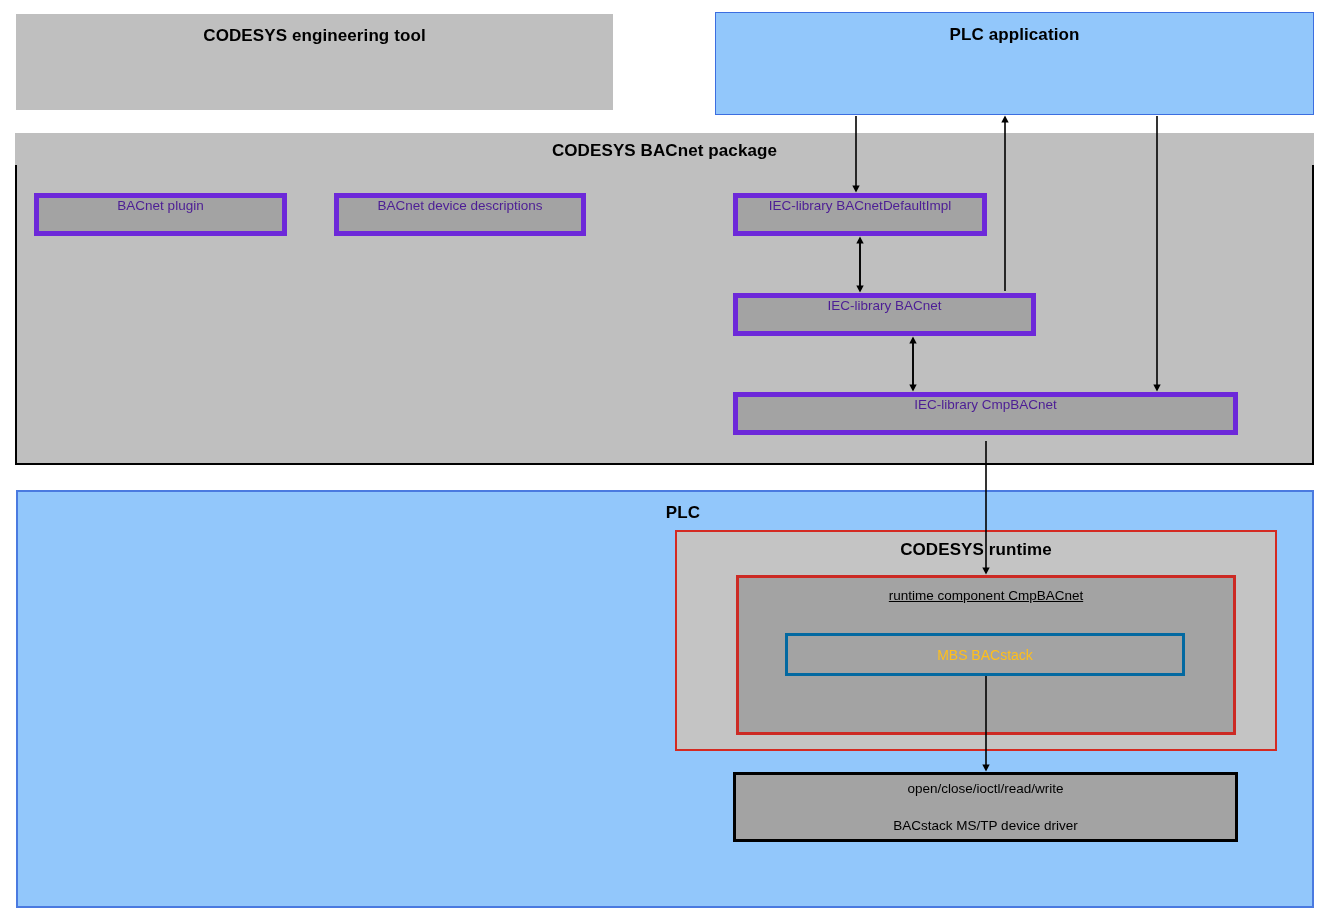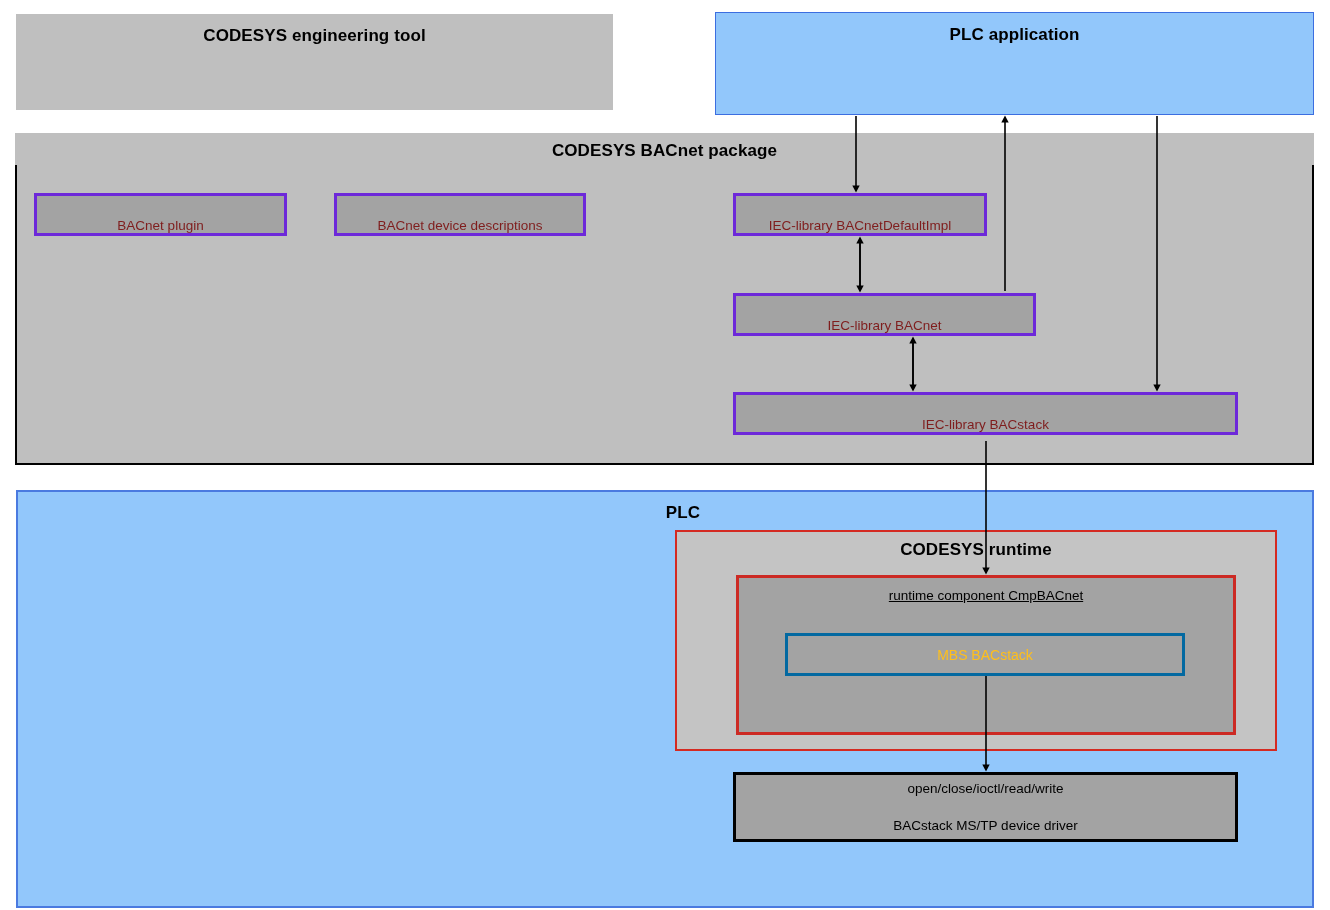--- a/index.html
+++ b/index.html
@@ -74,26 +74,26 @@
     left: 675px;
     top: 530px;
     width: 602px;
     height: 221px;
     background: #c4c4c4;
     border: 2px solid #d42a22;
   }
   
   .comp {
     background: #a3a3a3;
-    border: 3px solid #6d28d9;
+    border: 5px solid #6d28d9;
     display: flex;
-    align-items: flex-end;
+    align-items: flex-start;
     justify-content: center;
     font-size: 13.5px;
-    color: #7f1d1d;
+    color: #4c1d95;
     text-align: center;
   }
   .comp-blue {
     background: #a3a3a3;
     border: 3px solid #0369a1;
     display: flex;
     align-items: center;
     justify-content: center;
     font-size: 14px;
     color: #ffbf1a;
@@ -168,21 +168,21 @@
 
   <div class="box comp" style="left:733px; top:193px; width:254px; height:43px;">
     <span>IEC-library BACnetDefaultImpl</span>
   </div>
 
   <div class="box comp" style="left:733px; top:293px; width:303px; height:43px;">
     <span>IEC-library BACnet</span>
   </div>
 
   <div class="box comp" style="left:733px; top:392px; width:505px; height:43px;">
-    <span>IEC-library BACstack</span>
+    <span>IEC-library CmpBACnet</span>
   </div>
 
   <div class="box plc">
     <div class="container-title" style="top:11px;padding-left:36px;">PLC</div>
   </div>
 
   <div class="box codesys-runtime">
     <div class="container-title" style="top:8px;">CODESYS runtime</div>
   </div>
 

